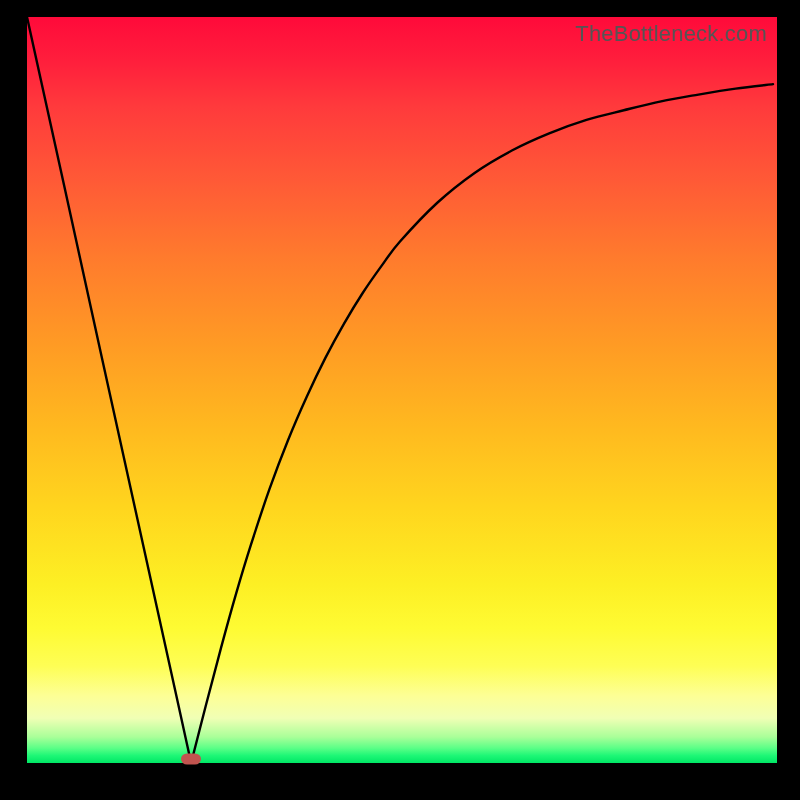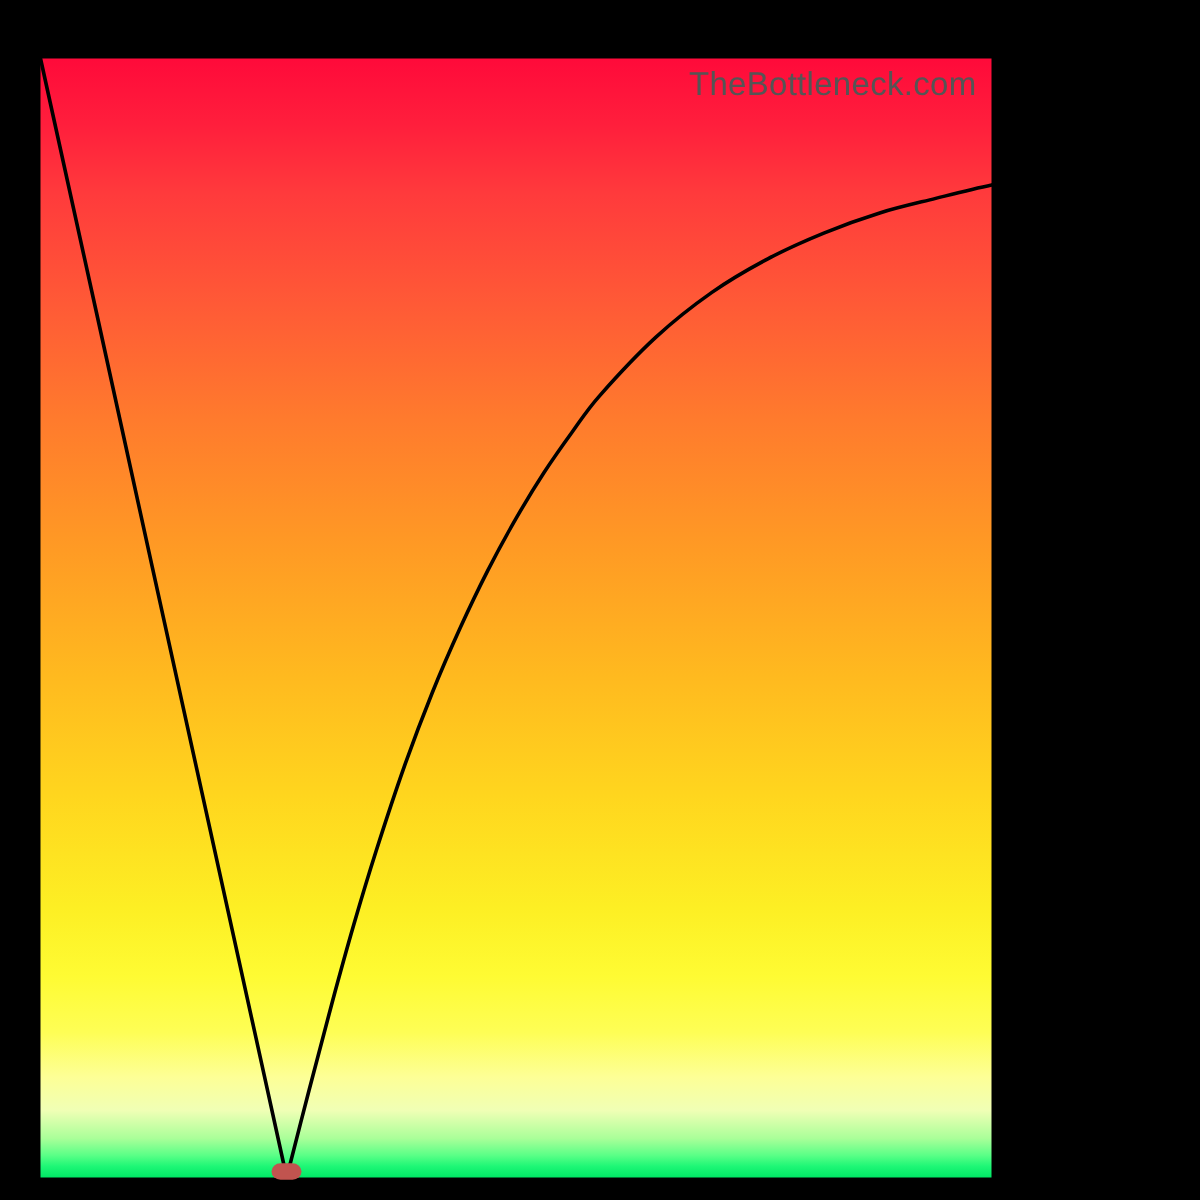--- a/index.html
+++ b/index.html
@@ -13,22 +13,22 @@
   }
   .outer {
     position: relative;
     width: 800px;
     height: 800px;
     background: #000;
   }
   .plot-area {
     position: absolute;
     left: 27px;
-    top: 39px;
-    width: 634px;
+    top: 17px;
+    width: 750px;
     height: 746px;
     
     background: linear-gradient(to bottom,
       #ff0a3a 0%,
       #ff1f3c 6%,
       #ff3a3c 12%,
       #ff5a36 22%,
       #ff7a2d 32%,
       #ff9b24 44%,
       #ffb91f 55%,

